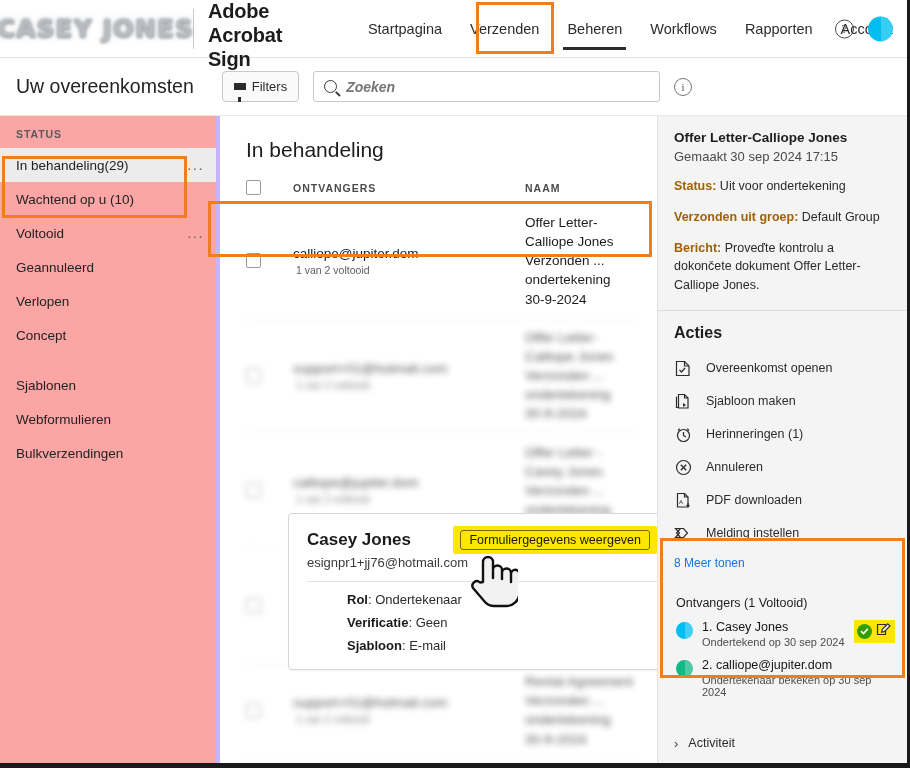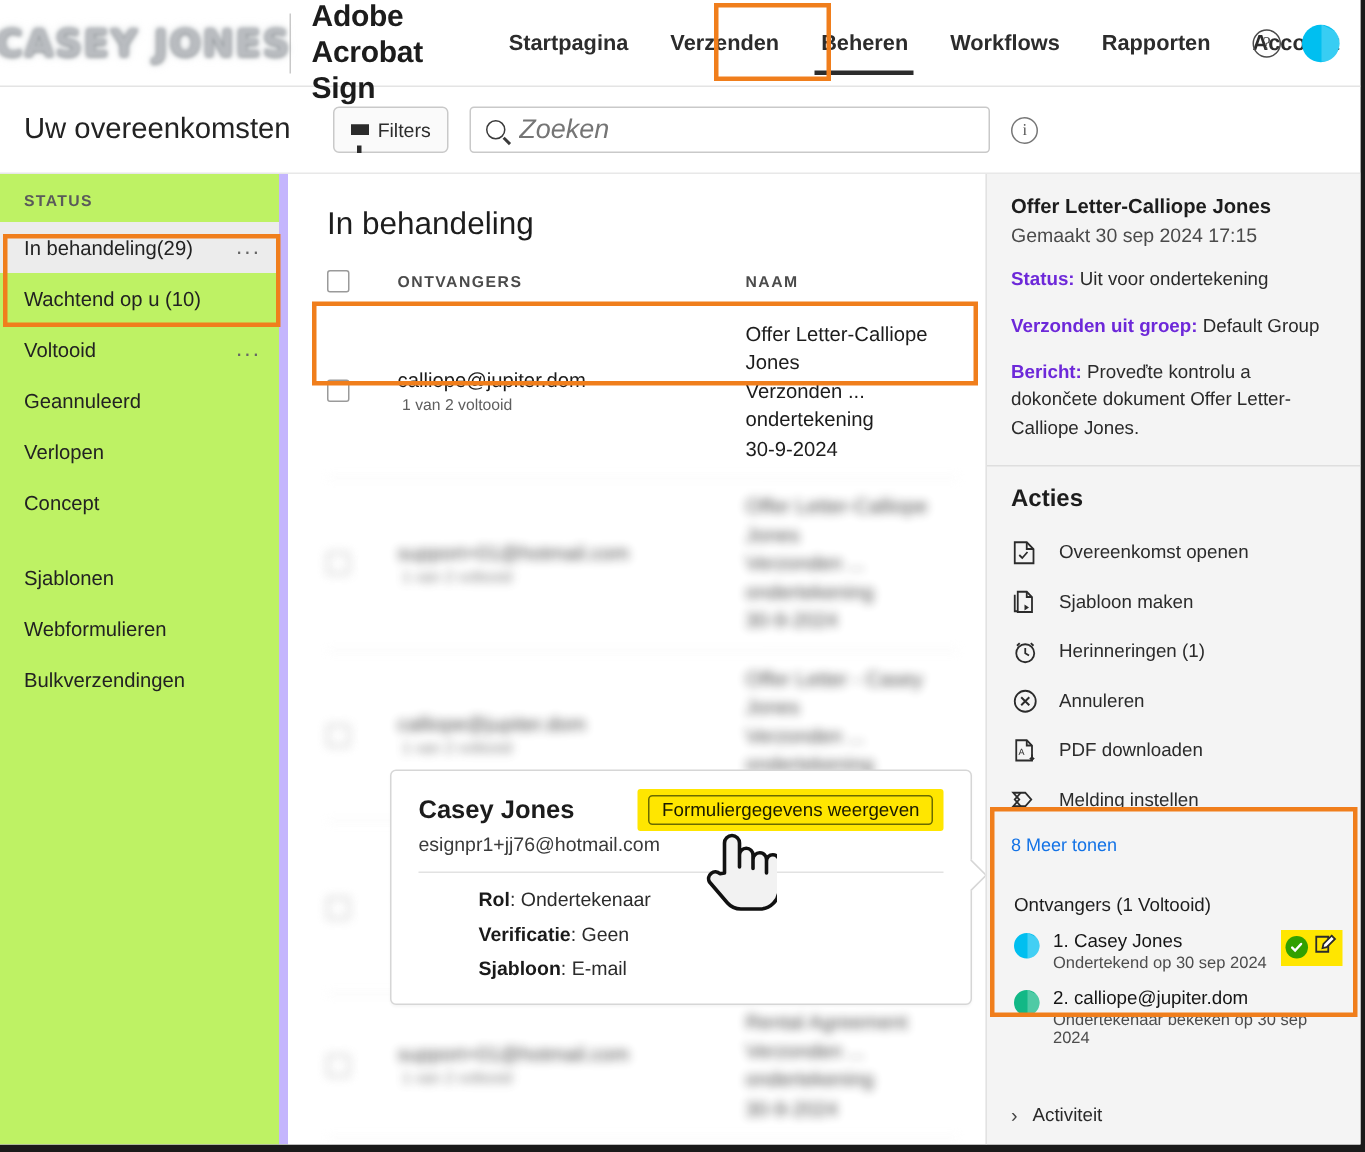--- a/index.html
+++ b/index.html
@@ -49,21 +49,20 @@
   .powered {
     line-height: 1.18;
     color: #1c1c1c;
   }
   .powered .p1 { font-size: 12.5px; font-weight: bold; }
   .powered .p2 { font-size: 20px; font-weight: bold; letter-spacing: -.2px;}
   .nav {
     display: flex; align-items: center;
     margin-left: 28px;
     height: 100%;
-    font-weight: bold;
   }
   .nav-item {
     position: relative;
     padding: 0 14px;
     font-size: 14.5px;
     color: #2c2c2c;
     height: 100%;
     display: flex; align-items: center;
     cursor: pointer;
     white-space: nowrap;
@@ -145,47 +144,48 @@
     width: 13px; height: 13px; border: 1.6px solid #3a3a3a; border-radius: 50%;
     position: relative; flex: none; margin-right: 9px;
   }
   .search-glyph::after {
     content: ""; position: absolute; right: -5px; bottom: -3px;
     width: 6px; height: 1.7px; background: #3a3a3a;
     transform: rotate(45deg);
   }
   .search-input {
     border: none; outline: none; flex: 1;
-    font-size: 18px; font-style: italic; color: #737373;
+    font-size: 14px; font-style: italic; color: #737373;
     font-family: "Liberation Sans", sans-serif;
     background: transparent;
+    font-weight: bold;
   }
   .info-icon {
     margin-left: 14px;
     width: 18px; height: 18px; border-radius: 50%;
     border: 1.3px solid #777;
     display: flex; align-items: center; justify-content: center;
     font-size: 11px; color: #555; cursor: pointer;
     font-family: "Liberation Serif", serif;
   }
 
   
   .body {
     display: flex;
     height: calc(768px - 58px - 58px - 5px);
     background: #fff;
   }
 
   
   .sidebar {
-    width: 192px; flex: none;
-    border-right: 6px solid #c4b5fd;
+    width: 220px; flex: none;
+    border-right: 4px solid #c4b5fd;
     padding-top: 12px;
     position: relative;
-    background: #bef264;
+    background: #fca5a5;
   }
   .side-label {
     font-size: 10.5px; letter-spacing: .9px; color: #5a5a5a;
     padding: 0 16px 8px;
     font-weight: 600;
   }
   .side-item {
     height: 34px;
     display: flex; align-items: center;
     padding: 0 12px 0 16px;
@@ -295,21 +295,21 @@
     width: 250px; flex: none;
     border-left: 1px solid #e2e2e2;
     background: #f4f4f4;
     padding: 14px 16px 0;
     position: relative;
     overflow: hidden;
   }
   .rp-title { font-size: 13.5px; font-weight: bold; color: #1d1d1d; }
   .rp-sub { font-size: 13px; color: #4a4a4a; margin-top: 4px; }
   .rp-line { font-size: 12.5px; color: #2a2a2a; margin-top: 13px; line-height: 1.45; }
-  .rp-line b { color: #6d28d9; }
+  .rp-line b { color: #a16207; }
   .rp-rule { border-top: 1px solid #dedede; margin: 16px -16px 0; }
   .rp-h { font-size: 16px; font-weight: bold; color: #1d1d1d; margin: 13px 0 10px; }
   .act {
     display: flex; align-items: center; gap: 14px;
     height: 33px; cursor: pointer;
     font-size: 12.5px; color: #2b2b2b;
   }
   .act .ico { width: 18px; height: 18px; flex: none; display: flex; align-items: center; justify-content: center;}
   .more-link {
     text-align: left; font-size: 12px; color: #1473e6;

